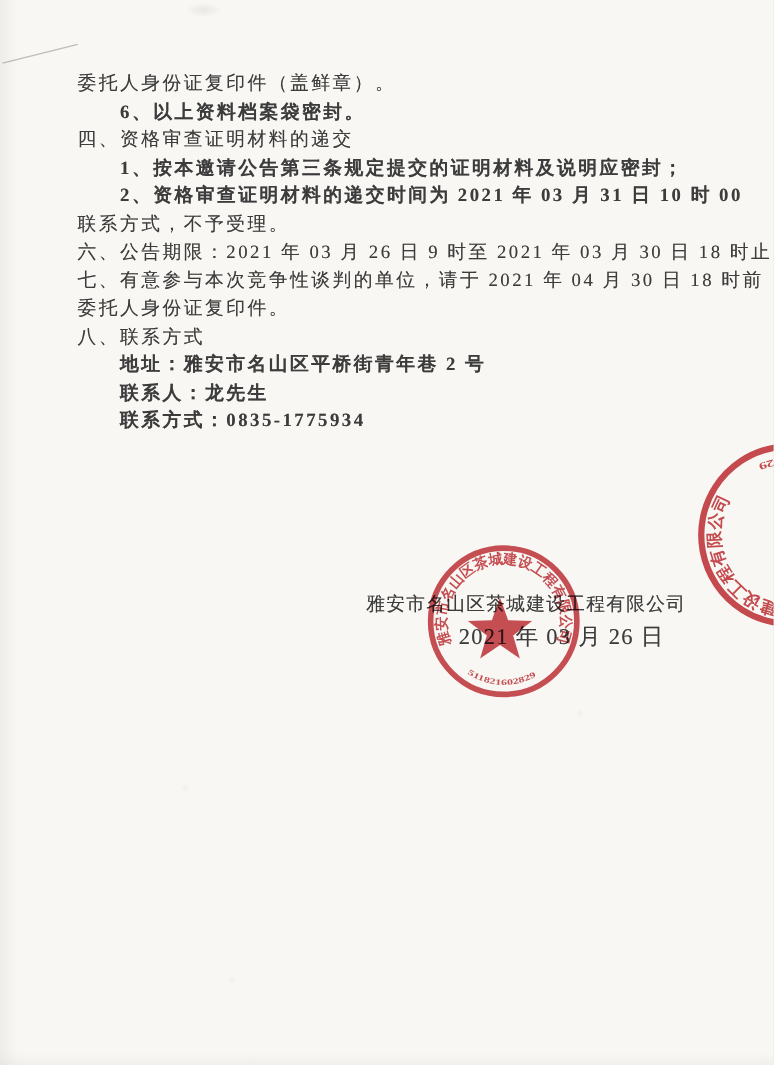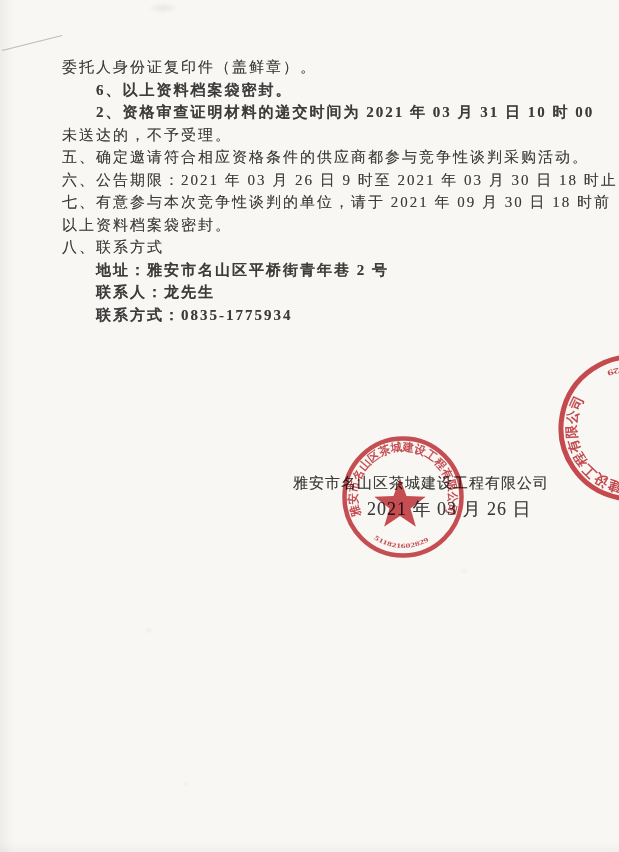--- a/index.html
+++ b/index.html
@@ -75,26 +75,27 @@
 <body>
 
 <div id="page">
 
   <div class="crease"></div>
   <div class="smudge"></div>
 
   <div class="bodytext">
     <div class="ln">委托人身份证复印件（盖鲜章）。</div>
     <div class="ln ind">6、以上资料档案袋密封。</div>
+    <div class="ln">四、资格审查证明材料的递交</div>
+    <div class="ln ind">1、按本邀请公告第三条规定提交的证明材料及说明应密封；</div>
     <div class="ln ind">2、资格审查证明材料的递交时间为 2021 年 03 月 31 日 10 时 00</div>
-    <div class="ln">未送达的，不予受理。</div>
-    <div class="ln">五、确定邀请符合相应资格条件的供应商都参与竞争性谈判采购活动。</div>
+    <div class="ln">联系方式，不予受理。</div>
     <div class="ln">六、公告期限：2021 年 03 月 26 日 9 时至 2021 年 03 月 30 日 18 时止。</div>
-    <div class="ln">七、有意参与本次竞争性谈判的单位，请于 2021 年 09 月 30 日 18 时前</div>
-    <div class="ln">以上资料档案袋密封。</div>
+    <div class="ln">七、有意参与本次竞争性谈判的单位，请于 2021 年 04 月 30 日 18 时前</div>
+    <div class="ln">委托人身份证复印件。</div>
     <div class="ln">八、联系方式</div>
     <div class="ln ind">地址：雅安市名山区平桥街青年巷 2 号</div>
     <div class="ln ind">联系人：龙先生</div>
     <div class="ln ind">联系方式：0835-1775934</div>
   </div>
 
   <div class="sig-company">雅安市名山区茶城建设工程有限公司</div>
   <div class="sig-date">2021 年 03 月 26 日</div>
 
   <div class="seal seal-main">

